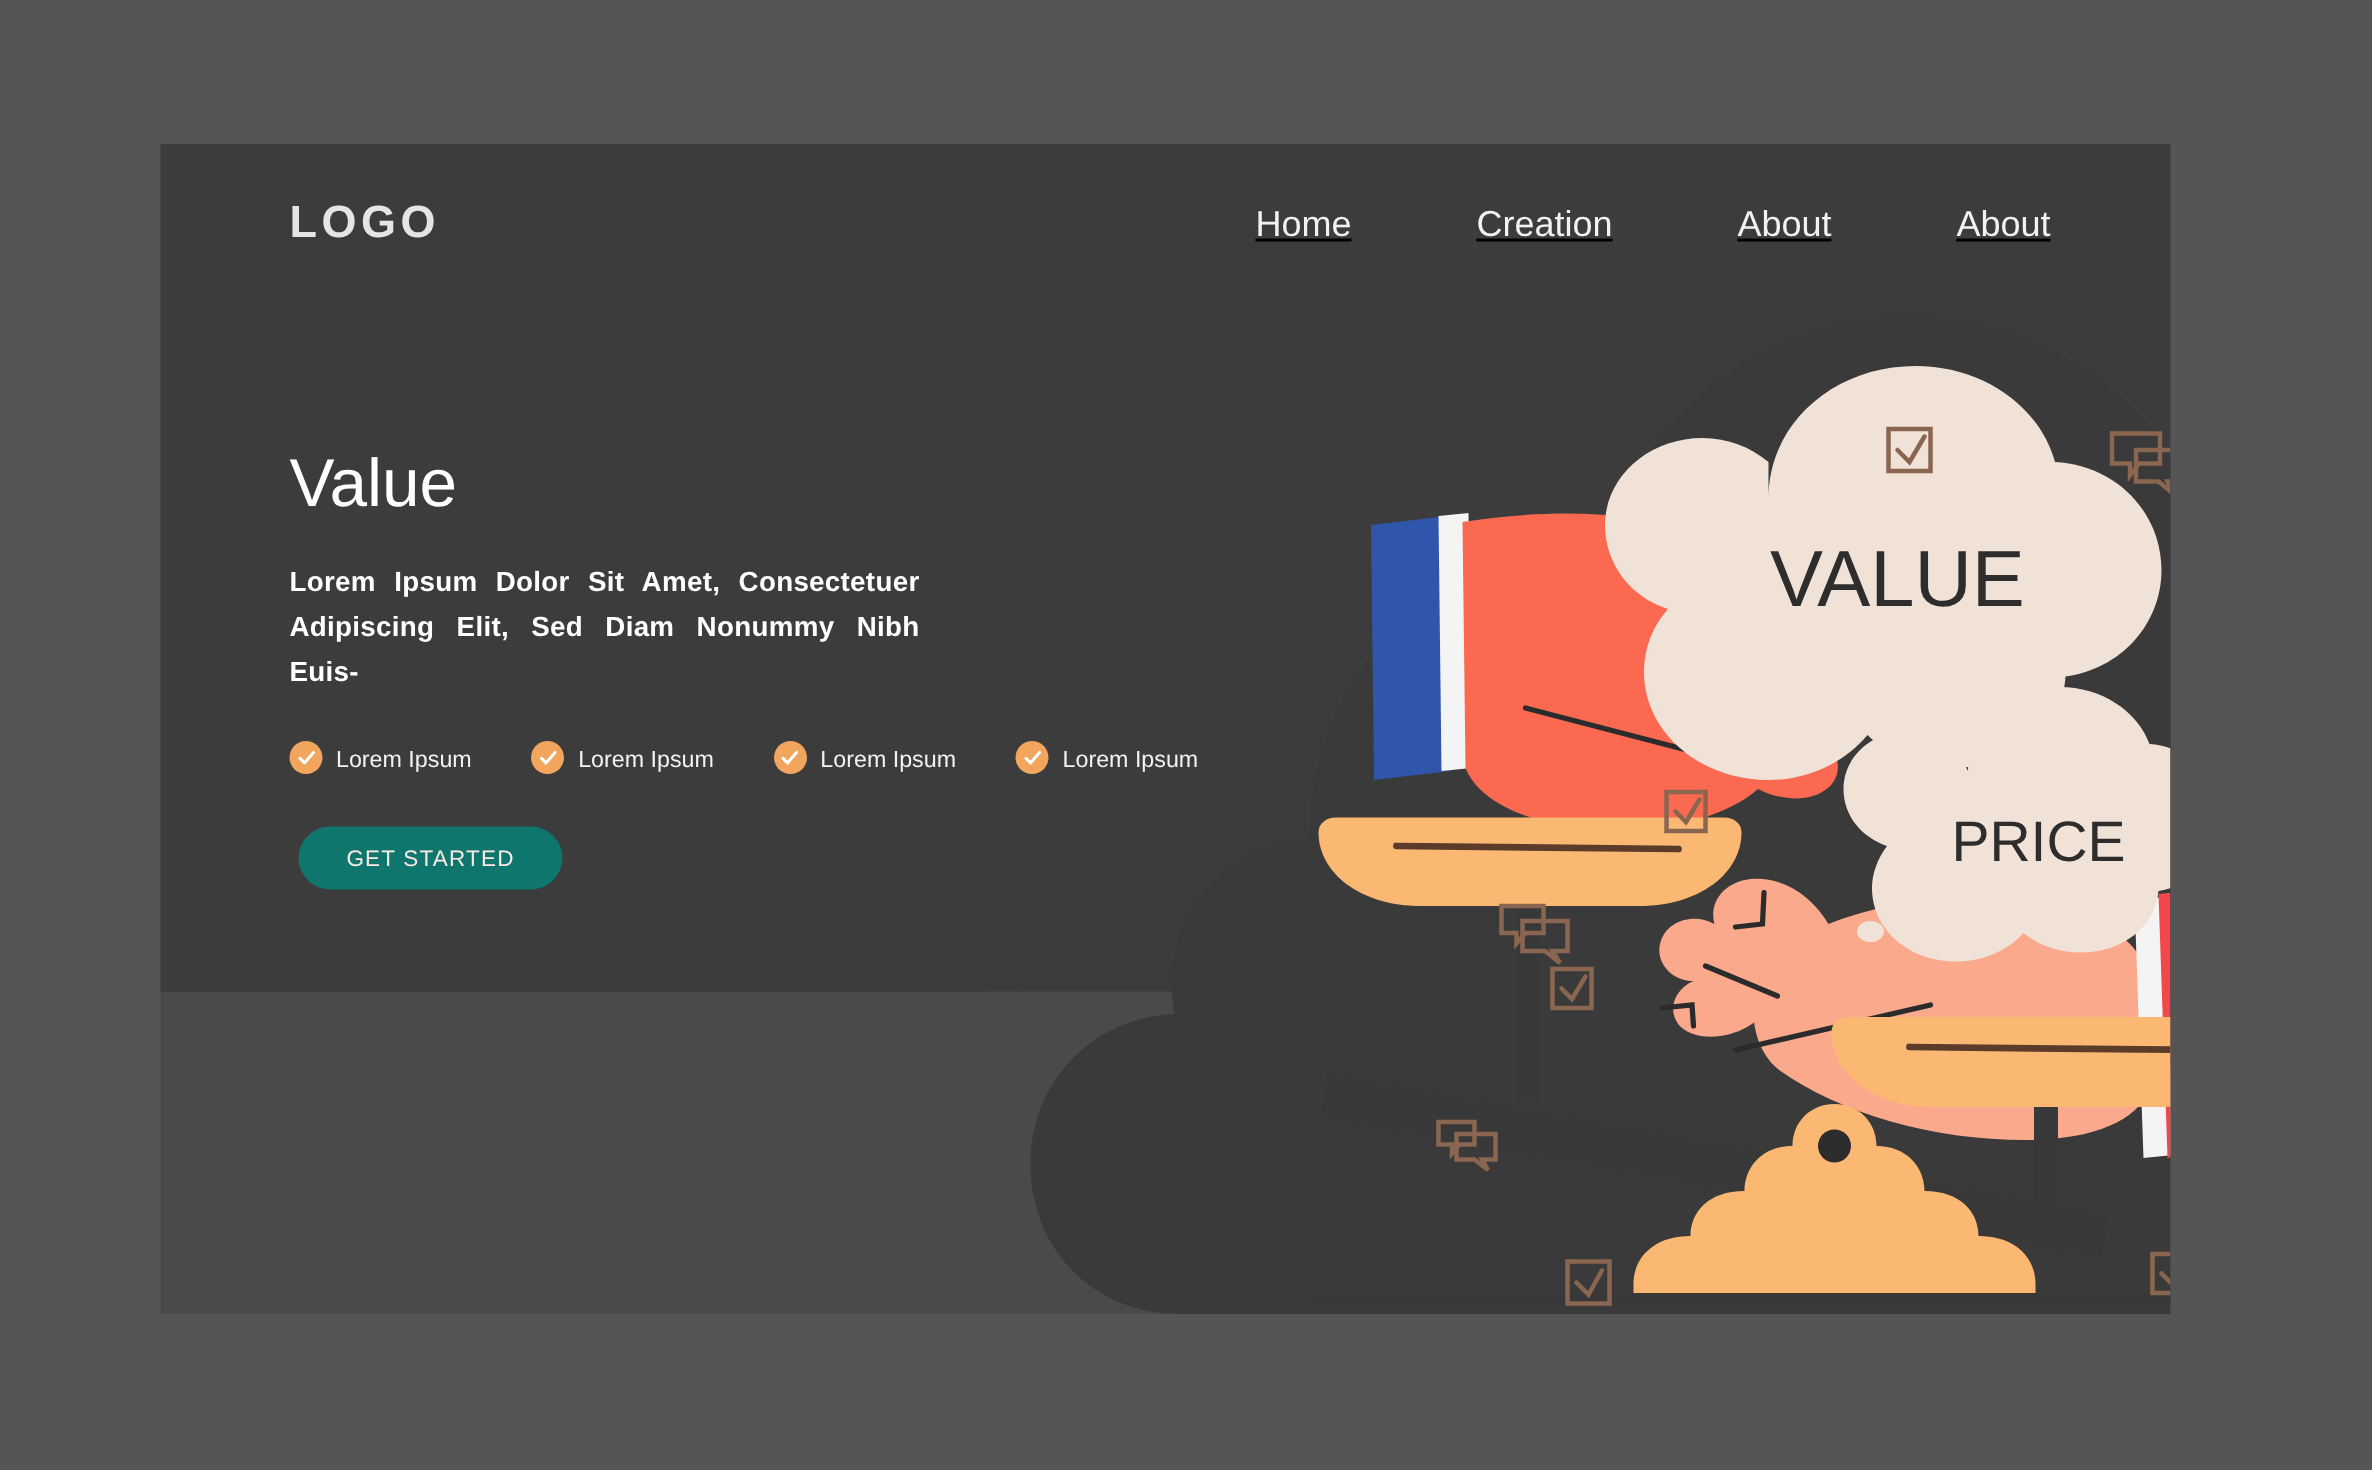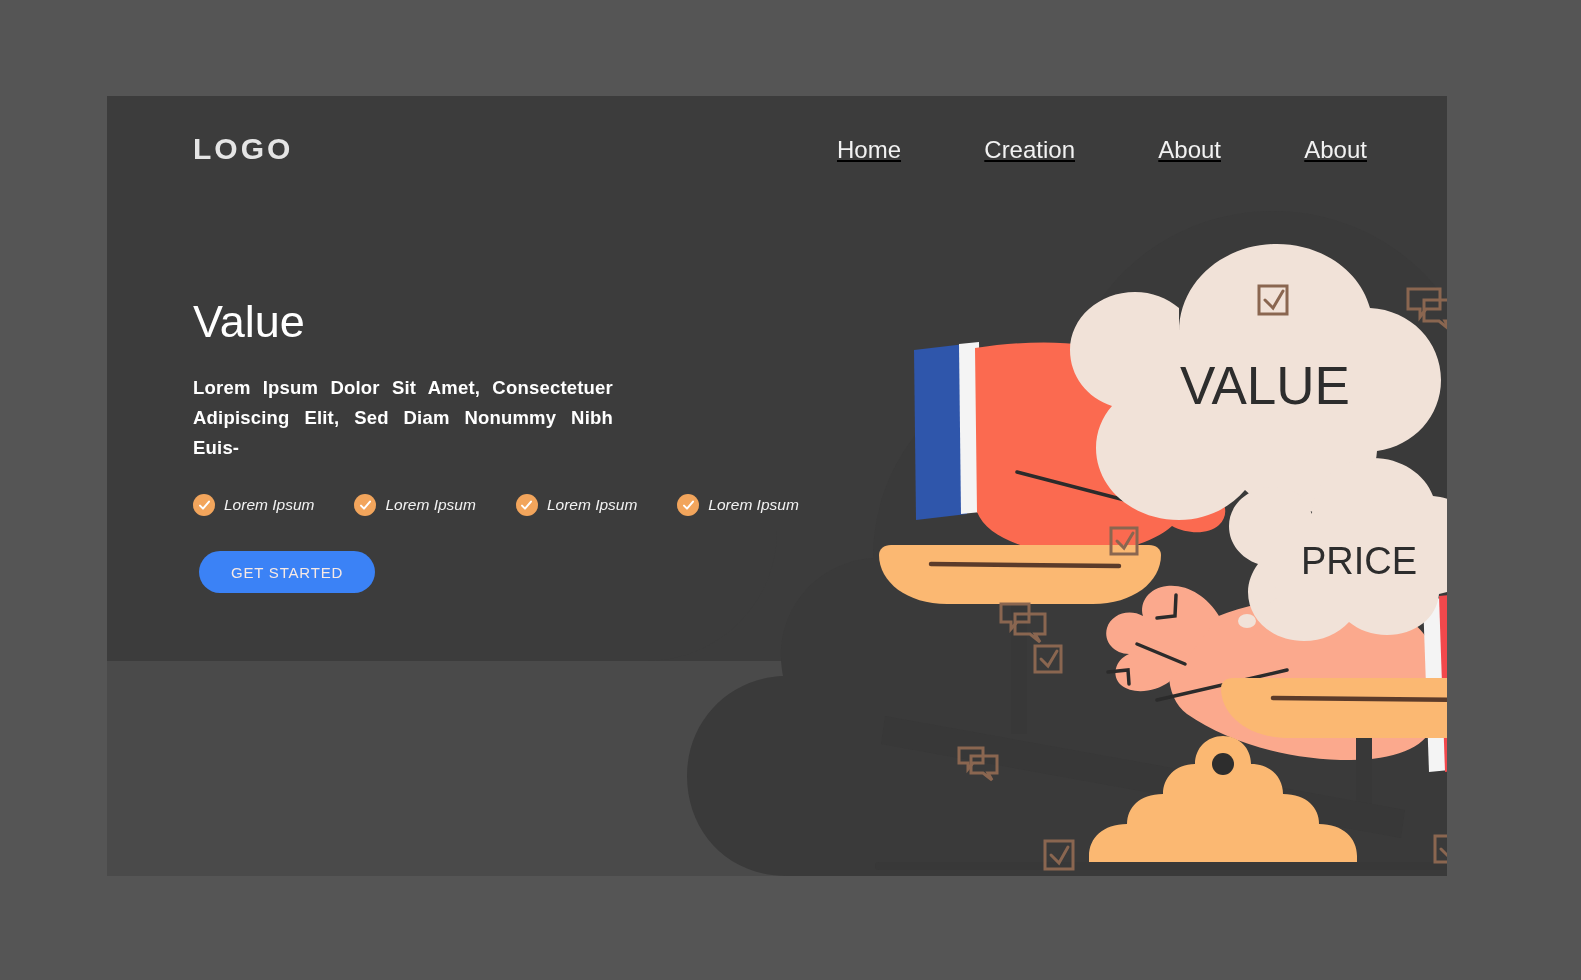--- a/index.html
+++ b/index.html
@@ -56,34 +56,34 @@
   .hero p{
     margin:26px 0 0 0;
     font-size:18.5px;font-weight:bold;color:#ffffff;
     line-height:1.62;text-align:justify;width:420px;
     letter-spacing:.2px;
   }
   .features{
     position:absolute;left:86px;top:398px;
     display:flex;gap:40px;align-items:center;
   }
-  .feature{display:flex;align-items:center;gap:9px;font-style:italic;}
+  .feature{display:flex;align-items:flex-end;gap:9px;}
   .tick{
     width:22px;height:22px;border-radius:50%;
     background:#f2a55c;
     display:flex;align-items:center;justify-content:center;
     flex:0 0 auto;
   }
   .tick svg{display:block;}
   .feature span.lbl{color:#f2f2f2;font-size:15.5px;white-space:nowrap;}
 
   .cta{
     position:absolute;left:92px;top:455px;
     width:176px;height:42px;border:0;cursor:pointer;
-    background:#3b82f6;border-radius:22px;
+    background:#0f766e;border-radius:22px;
     color:#f7e9e4;font-size:15px;letter-spacing:.8px;
     font-family:"Liberation Sans", sans-serif;
   }
 
   
   .illo{position:absolute;left:560px;top:0;width:780px;height:780px;}
   .illo svg{display:block;width:780px;height:780px;}
 </style>
 </head>
 <body>

